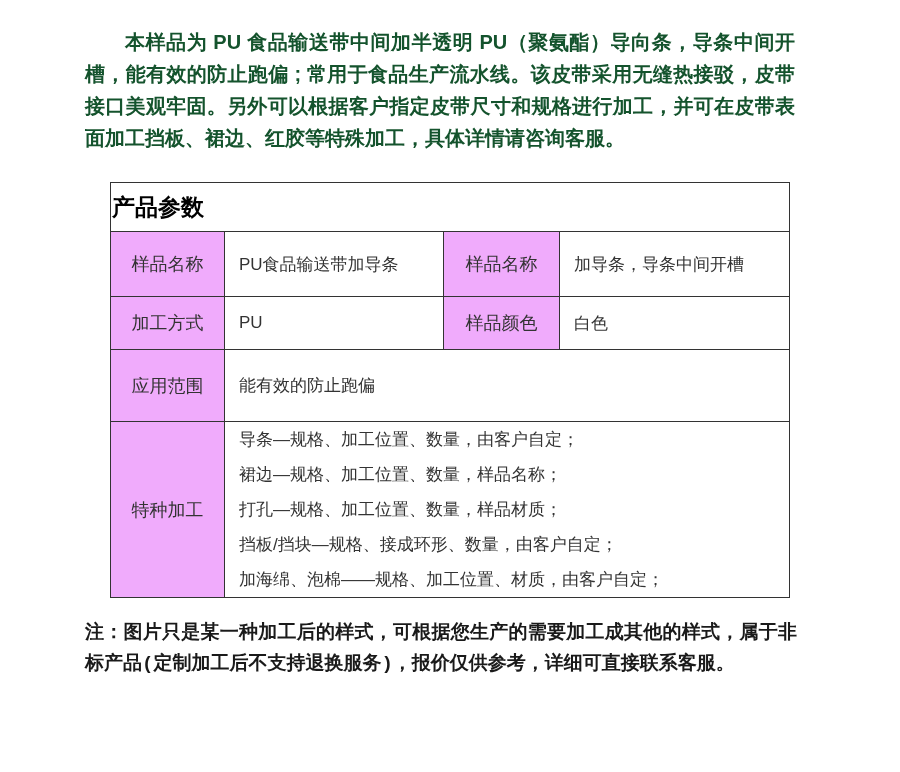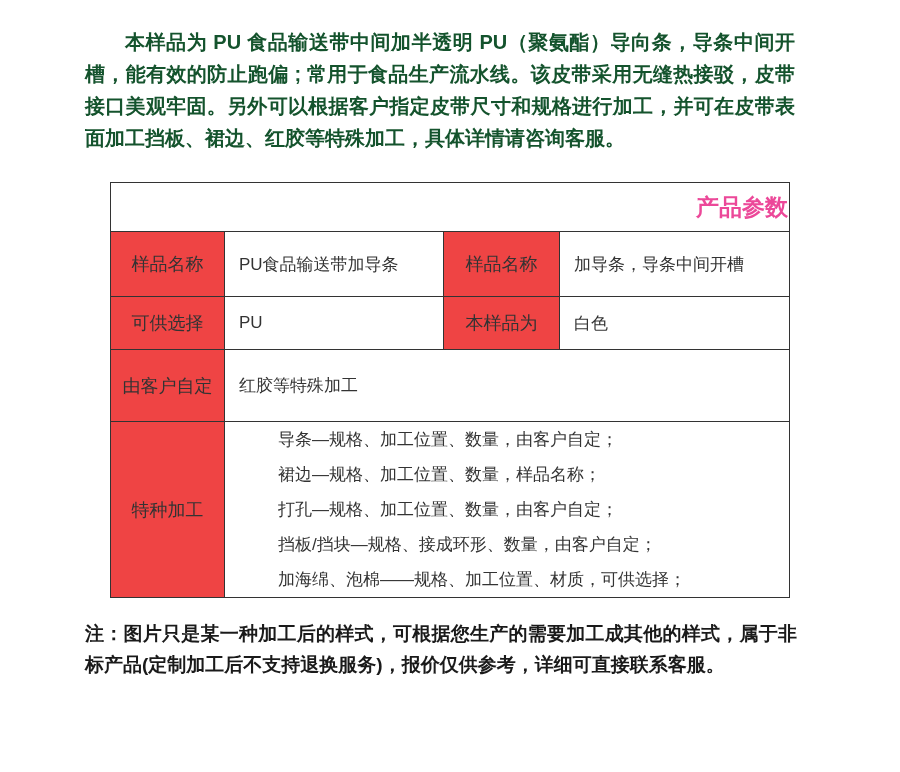--- a/index.html
+++ b/index.html
@@ -36,58 +36,58 @@
     width: 679px;
     margin: 28px 0 0 110px;
   }
   table.params td {
     border: 1px solid #333333;
     vertical-align: middle;
     overflow: hidden;
   }
   .title-cell {
     height: 46px;
-    text-align: right;
+    text-align: left;
     font-size: 23px;
     font-weight: 700;
-    color: #ec4899;
+    color: #000000;
     background: #ffffff;
   }
   .label-cell {
-    background: #ef4444;
+    background: #f0abfc;
     text-align: center;
     font-size: 18px;
     color: #333333;
     font-weight: 400;
   }
   .value-cell {
     background: #ffffff;
     padding: 0 0 0 14px;
     font-size: 17px;
     color: #333333;
     text-align: left;
   }
   tr.r1 td { height: 62px; }
   tr.r2 td { height: 50px; }
   tr.r3 td { height: 69px; }
   tr.r4 td { height: 173px; }
   tr.r5 td { height: 70px; }
   .value-cell .line {
     line-height: 35px;
     white-space: nowrap;
-    margin-left: 39px;
   }
   .note {
     margin: 20px 0 0 85px;
     width: 712px;
     font-size: 19px;
     line-height: 31px;
     font-weight: 600;
     color: #1a1a1a;
     text-align: justify;
+    font-family: Liberation Mono, monospace;
   }
 </style>
 </head>
 <body>
 
 <div class="page">
 
   <p class="intro">本样品为 PU 食品输送带中间加半透明 PU（聚氨酯）导向条，导条中间开槽，能有效的防止跑偏 ; 常用于食品生产流水线。该皮带采用无缝热接驳，皮带接口美观牢固。另外可以根据客户指定皮带尺寸和规格进行加工，并可在皮带表面加工挡板、裙边、红胶等特殊加工，具体详情请咨询客服。</p>
 
   <table class="params">
@@ -101,37 +101,37 @@
       <tr>
         <td class="title-cell" colspan="4">产品参数</td>
       </tr>
       <tr class="r1">
         <td class="label-cell">样品名称</td>
         <td class="value-cell">PU食品输送带加导条</td>
         <td class="label-cell">样品名称</td>
         <td class="value-cell">加导条，导条中间开槽</td>
       </tr>
       <tr class="r2">
-        <td class="label-cell">可供选择</td>
+        <td class="label-cell">加工方式</td>
         <td class="value-cell">PU</td>
-        <td class="label-cell">本样品为</td>
+        <td class="label-cell">样品颜色</td>
         <td class="value-cell">白色</td>
       </tr>
       <tr class="r3">
-        <td class="label-cell">由客户自定</td>
-        <td class="value-cell" colspan="3">红胶等特殊加工</td>
+        <td class="label-cell">应用范围</td>
+        <td class="value-cell" colspan="3">能有效的防止跑偏</td>
       </tr>
       <tr class="r4">
         <td class="label-cell">特种加工</td>
         <td class="value-cell" colspan="3">
           <div class="line">导条—规格、加工位置、数量，由客户自定；</div>
           <div class="line">裙边—规格、加工位置、数量，样品名称；</div>
-          <div class="line">打孔—规格、加工位置、数量，由客户自定；</div>
+          <div class="line">打孔—规格、加工位置、数量，样品材质；</div>
           <div class="line">挡板/挡块—规格、接成环形、数量，由客户自定；</div>
-          <div class="line">加海绵、泡棉——规格、加工位置、材质，可供选择；</div>
+          <div class="line">加海绵、泡棉——规格、加工位置、材质，由客户自定；</div>
         </td>
       </tr>
     </tbody>
   </table>
 
   <p class="note">注：图片只是某一种加工后的样式，可根据您生产的需要加工成其他的样式，属于非标产品(定制加工后不支持退换服务)，报价仅供参考，详细可直接联系客服。</p>
 
 </div>
 
 </body></html>

